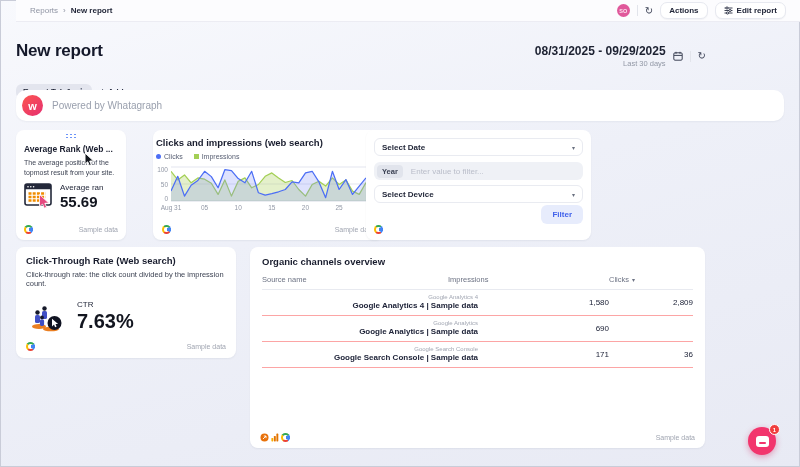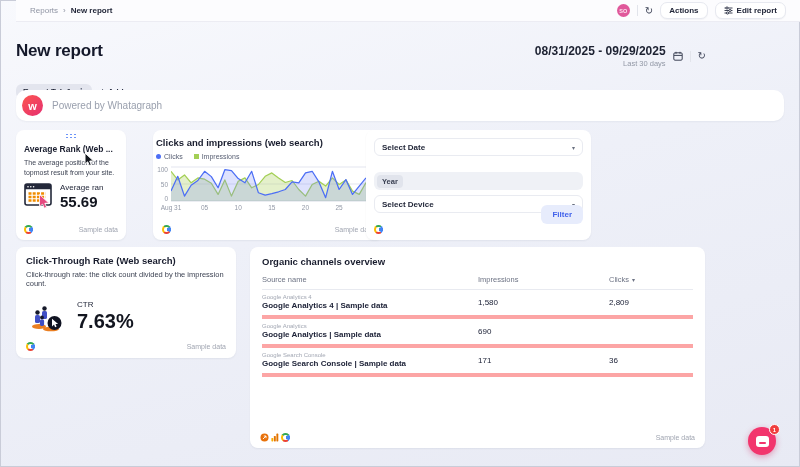--- a/index.html
+++ b/index.html
@@ -75,41 +75,41 @@
   .chart-wrap{display:flex;margin-top:6px;align-items:stretch;}
   .yaxis{width:15px;height:36px;display:flex;flex-direction:column;justify-content:space-between;
          font-size:6.5px;color:#9298a6;box-sizing:border-box;}
   .yaxis.left{text-align:right;padding-right:3px;}
   .yaxis.right{width:14px;text-align:left;padding-left:3px;}
   #chart-svg{flex:1;height:36px;min-width:0;}
   .xlabels{position:relative;height:9px;margin:2px 14px 0 15px;font-size:6.5px;color:#9298a6;}
   .xlabels span{position:absolute;top:0;transform:translateX(-50%);white-space:nowrap;}
   
   .f-row{border:1px solid #e9ebf1;border-radius:6px;height:18px;display:flex;align-items:center;
-         justify-content:space-between;padding:0 7px;box-sizing:border-box;margin-bottom:16px;cursor:pointer;}
+         justify-content:space-between;padding:0 7px;box-sizing:border-box;margin-bottom:6px;cursor:pointer;}
   .f-label{font-size:8px;font-weight:bold;color:#23283a;}
   .f-chev{font-size:6px;color:#6a7080;}
   .f-input-row{background:#eff1f6;border-radius:6px;height:18px;display:flex;align-items:center;
                gap:6px;padding:0 3px;margin-bottom:5px;}
   .f-chip{background:#e1e4ec;border-radius:4px;font-size:7.5px;font-weight:bold;color:#3c4254;padding:2px 5px;flex:none;}
   .f-input{flex:1;min-width:0;border:none;background:transparent;outline:none;font-size:8px;
            color:#3c4254;font-family:inherit;}
   .f-input::placeholder{color:#b9bdc9;}
   .f-btn{position:absolute;right:8px;bottom:16px;background:#e7ecfc;color:#4263eb;font-size:8px;
          font-weight:bold;border:none;border-radius:6px;padding:5px 11px;font-family:inherit;cursor:pointer;}
   
   .ctr-desc{font-size:7.5px;color:#3e4454;margin-top:4px;}
   .ctr-metric{display:flex;align-items:center;gap:11px;margin-top:12px;margin-left:4px;}
   .ctr-metric .m-value{font-size:20px;}
   
   .tbl-head{display:grid;grid-template-columns:1fr 131px 84px;font-size:7.5px;color:#6d7384;
-            margin-top:8px;padding-bottom:5px;border-bottom:1px solid #e8eaf0;}
+            margin-top:8px;padding-bottom:5px;border-bottom:1px solid #e8eaf0;gap:30px;}
   .th-sort{display:flex;align-items:center;gap:3px;cursor:pointer;}
   .sort-ic{font-size:6px;color:#6d7384;}
-  .tbl-row{display:grid;grid-template-columns:1fr 131px 84px;padding:4px 0 5px;border-bottom:4px solid #fca5a5;}
+  .tbl-row{display:grid;grid-template-columns:1fr 131px 84px;padding:4px 0 5px;border-bottom:1px solid #fca5a5;text-align:right;}
   .src-small{font-size:6px;color:#a2a7b3;}
   .src-name{font-size:8px;font-weight:bold;color:#20253a;margin-top:1px;}
   .cellnum{font-size:8px;color:#20253a;padding-top:4px;}
   .tbl-foot{position:absolute;left:10px;right:10px;bottom:6px;display:flex;align-items:center;justify-content:space-between;}
   .src-icons{display:flex;gap:2px;align-items:center;}
   
   .chat{position:absolute;right:24px;bottom:12px;width:28px;height:28px;border-radius:50%;
         background:#f2356d;box-shadow:0 2px 6px rgba(210,30,90,.4);display:flex;align-items:center;
         justify-content:center;cursor:pointer;z-index:40;}
   .chat-bubble{width:13px;height:11px;background:#fff;border-radius:3px;position:relative;}
@@ -265,20 +265,21 @@
     </div>
   </section>
 
   <section class="card" id="card-filter">
     <div class="f-row">
       <span class="f-label">Select Date</span>
       <span class="f-chev">▾</span>
     </div>
     <div class="f-input-row">
       <span class="f-chip">Year</span>
+      <input class="f-input" type="text" placeholder="Enter value to filter..." style="">
     </div>
     <div class="f-row">
       <span class="f-label">Select Device</span>
       <span class="f-chev">▾</span>
     </div>
     <button class="f-btn">Filter</button>
     <div class="card-foot">
       <span class="g-logo"></span>
     </div>
   </section>

